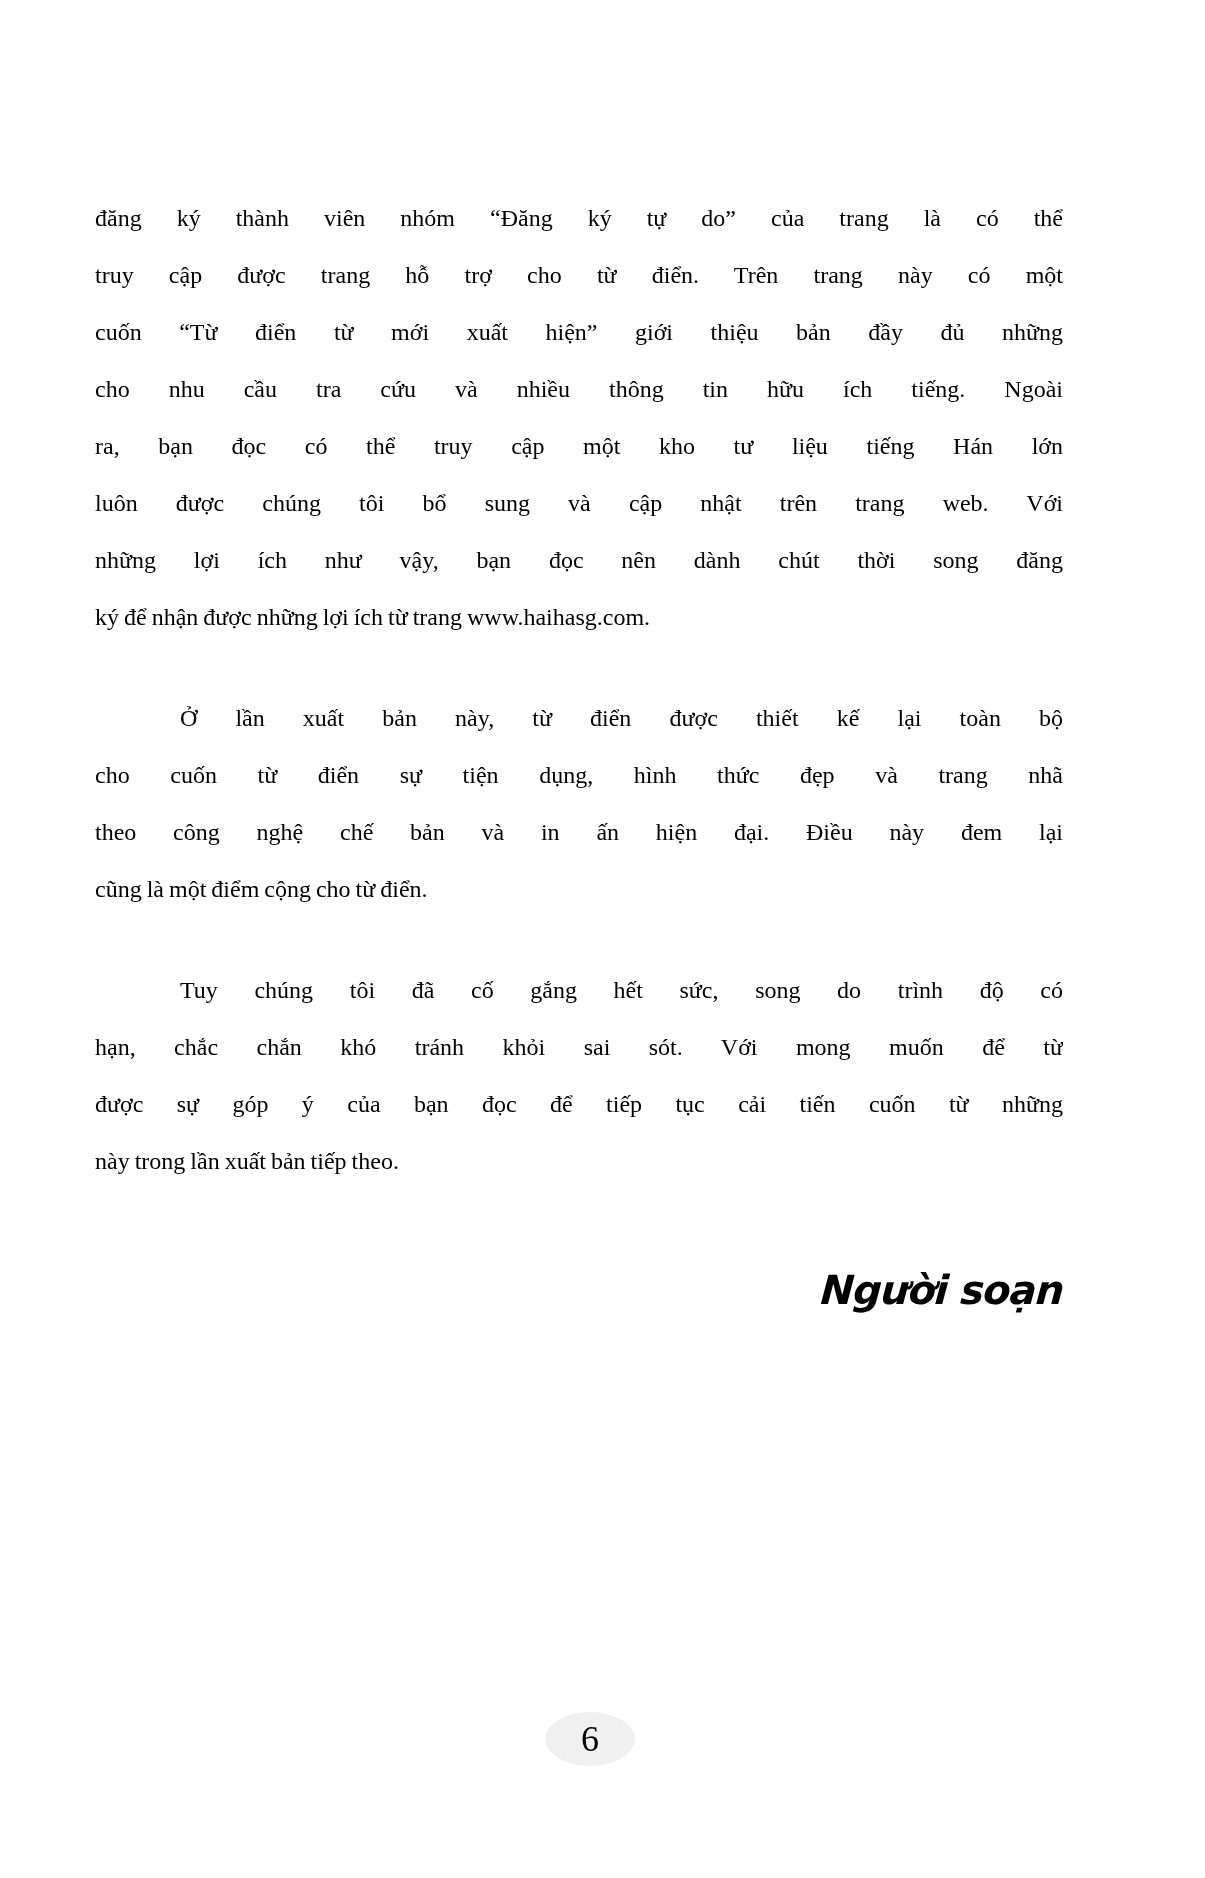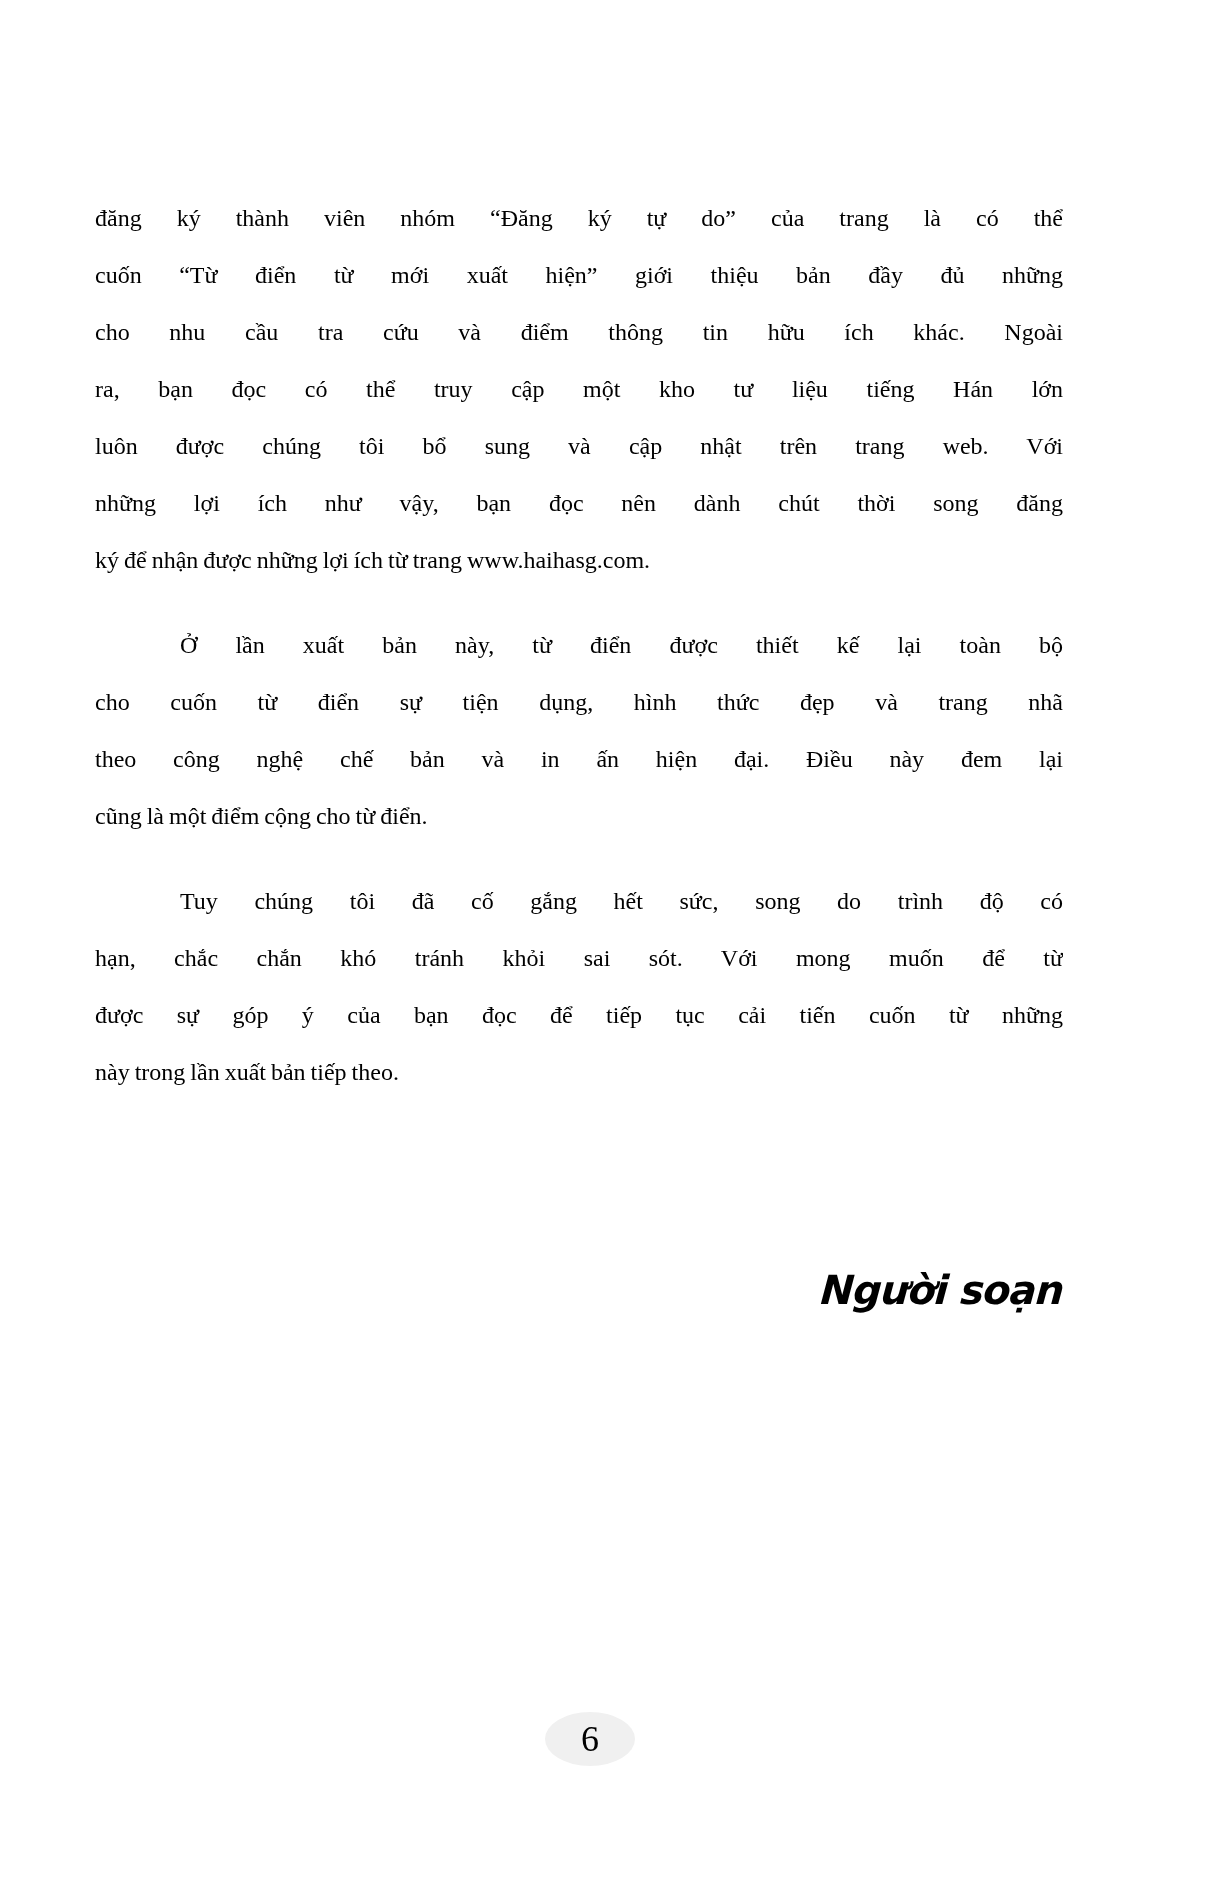--- a/index.html
+++ b/index.html
@@ -19,21 +19,21 @@
   .textblock {
     position: absolute;
     left: 95px;
     top: 190px;
     width: 968px;
     font-size: 24px;
     line-height: 57px;
     word-spacing: -1px;
   }
   .para { margin: 0; }
-  .para + .para { margin-top: 28px; }
+  .para + .para { margin-top: 44px; }
   .line {
     height: 57px;
     overflow: hidden;
     text-align: justify;
     text-align-last: justify;
     white-space: normal;
   }
   .line.last {
     text-align: left;
     text-align-last: left;
@@ -71,22 +71,23 @@
 </style>
 </head>
 <body>
 
 <div class="page">
 
   <div class="textblock">
 
     <div class="para">
       <div class="line">đăng ký thành viên nhóm “Đăng ký tự do” của trang là có thể</div>
+      <div class="line">truy cập được trang hỗ trợ cho từ điển. Trên trang này có một</div>
       <div class="line">cuốn “Từ điển từ mới xuất hiện” giới thiệu bản đầy đủ những</div>
-      <div class="line">cho nhu cầu tra cứu và điểm thông tin hữu ích khác. Ngoài</div>
+      <div class="line">cho nhu cầu tra cứu và nhiều thông tin hữu ích tiếng. Ngoài</div>
       <div class="line">ra, bạn đọc có thể truy cập một kho tư liệu tiếng Hán lớn</div>
       <div class="line">luôn được chúng tôi bổ sung và cập nhật trên trang web. Với</div>
       <div class="line">những lợi ích như vậy, bạn đọc nên dành chút thời song đăng</div>
       <div class="line last">ký để nhận được những lợi ích từ trang www.haihasg.com.</div>
     </div>
 
     <div class="para">
       <div class="line indent">Ở lần xuất bản này, từ điển được thiết kế lại toàn bộ</div>
       <div class="line">cho cuốn từ điển sự tiện dụng, hình thức đẹp và trang nhã</div>
       <div class="line">theo công nghệ chế bản và in ấn hiện đại. Điều này đem lại</div>

